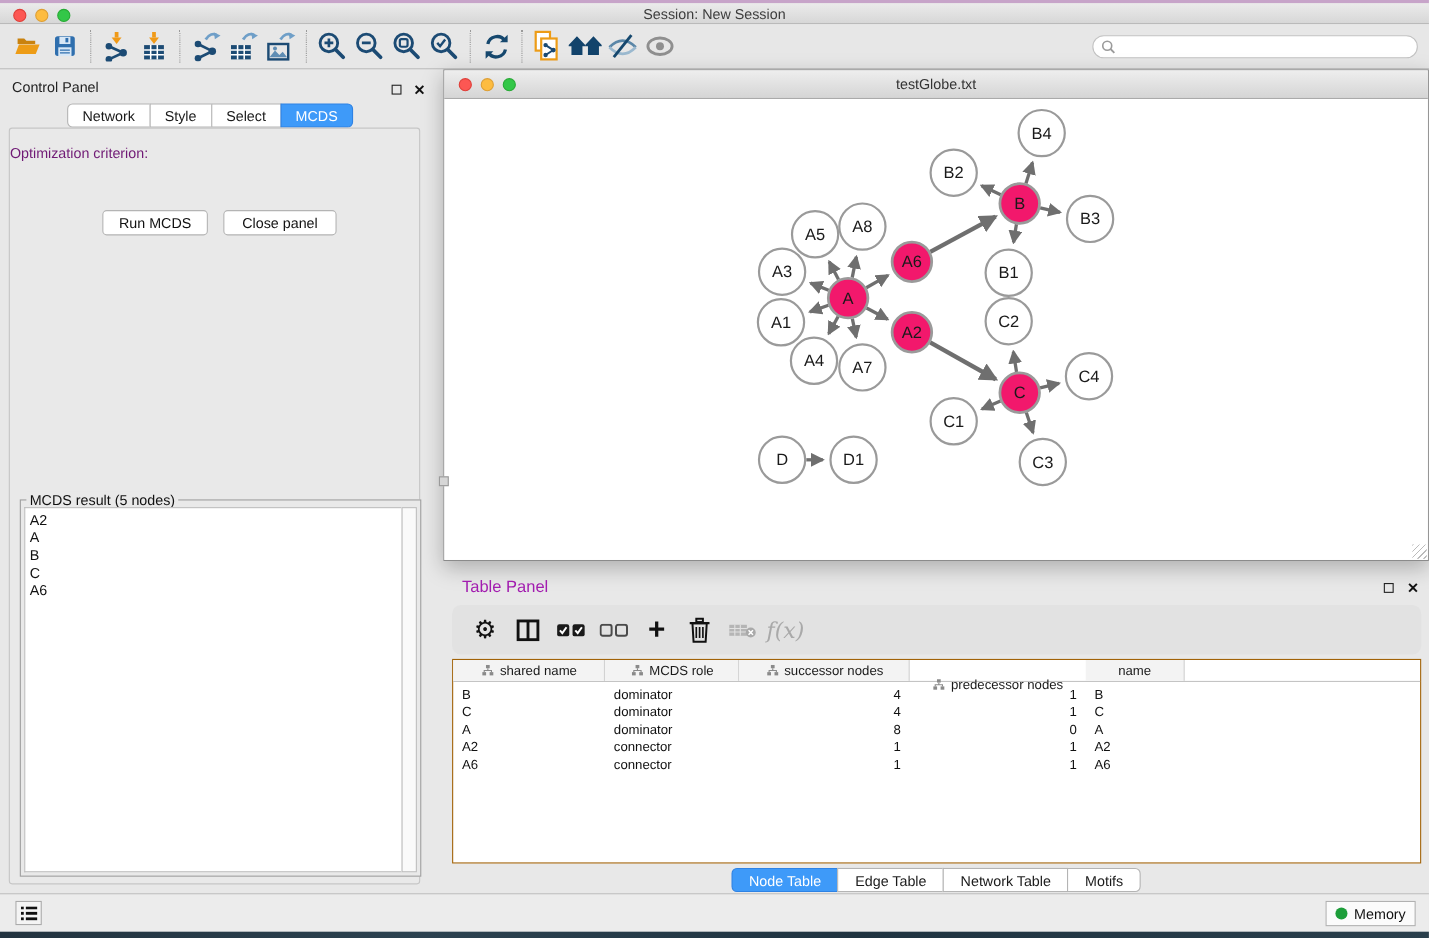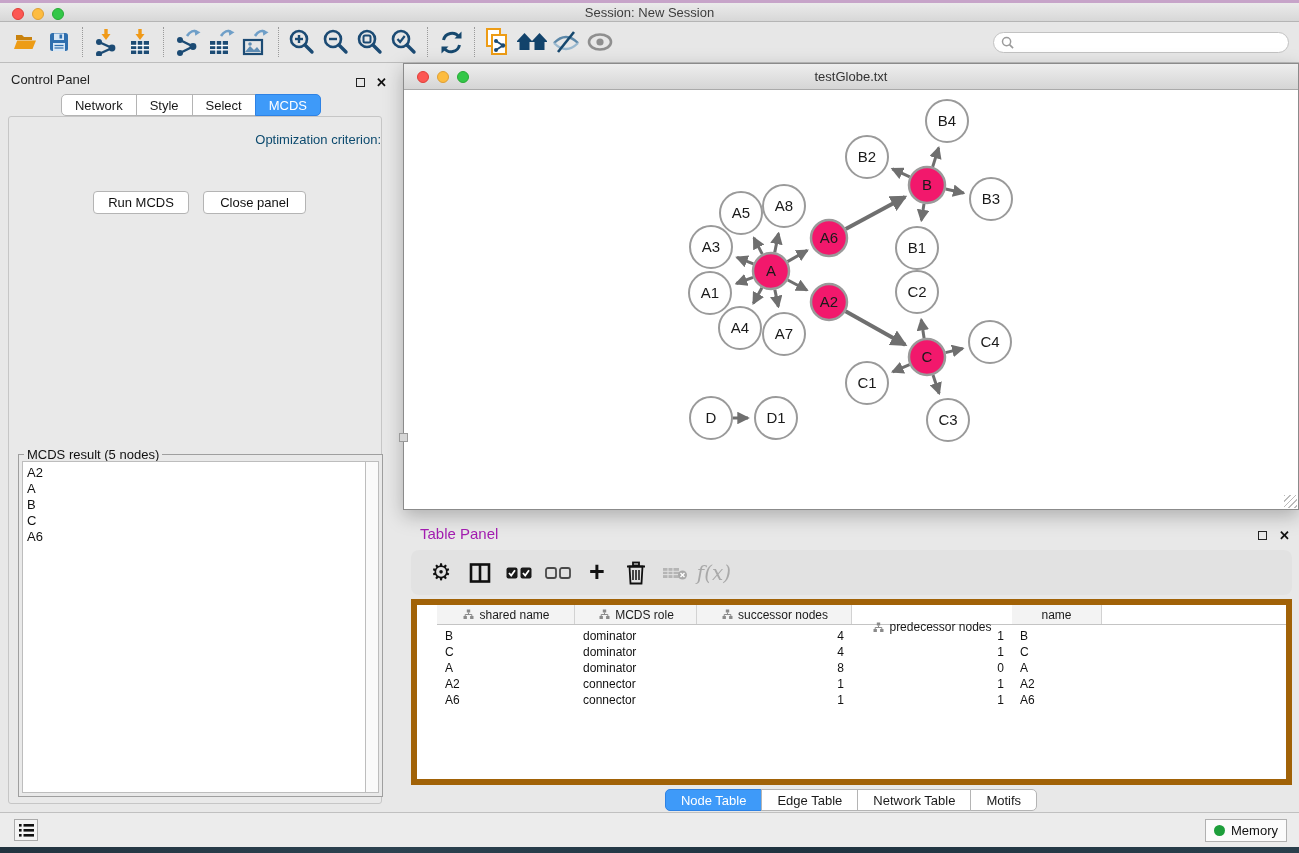--- a/index.html
+++ b/index.html
@@ -38,21 +38,21 @@
   .seg-tabs { display:flex; }
   #cp-tabs { position:absolute; left:0; right:8px; top:31px; justify-content:center; }
   .seg { background:#fff; border:1px solid #b4b4b4; margin-left:-1px; padding:3px 13px;
     font-size:13px; color:#1a1a1a; height:22px; display:flex; align-items:center; }
   .seg:first-child { border-radius:5px 0 0 5px; margin-left:0; }
   .seg:last-child { border-radius:0 5px 5px 0; }
   .seg.selected { background:#3e9af9; border-color:#2e82e4; color:#fff; }
 
   #cp-body { position:absolute; left:8px; top:53px; width:374px; height:688px;
     border:1px solid #c6c6c6; border-radius:3px; background:#e9e9e9; }
-  #opt-label { position:absolute; left:0; right:0; top:15px; text-align:right; font-size:13px; color:#0c4a6e; }
+  #opt-label { position:absolute; left:0; right:0; top:15px; text-align:left; font-size:13px; color:#701a75; }
   #opt-combo { position:absolute; left:34px; top:39px; width:313px; height:23px; background:#fff;
     border:1px solid #b9b9b9; border-radius:4px; display:flex; align-items:center; }
   #opt-combo .combo-text { flex:1; font-size:13px; color:#111; padding-left:8px; white-space:nowrap; }
   .combo-btn { width:19px; height:21px; margin:0; border-radius:3px;
     background:linear-gradient(#74b4fb,#3d8ef6); display:flex; flex-direction:column; align-items:center; justify-content:center; gap:2px; }
   .chev-up { width:0; height:0; border-left:3.5px solid transparent; border-right:3.5px solid transparent; border-bottom:4.5px solid #fff; }
   .chev-dn { width:0; height:0; border-left:3.5px solid transparent; border-right:3.5px solid transparent; border-top:4.5px solid #fff; }
   .push-btn { position:absolute; height:23px; background:#fff; border:1px solid #b4b4b4; border-radius:4px;
     font-size:13px; color:#111; display:flex; align-items:center; justify-content:center; font-family:inherit; }
   #run-btn { left:84px; top:74px; width:96px; }
@@ -82,21 +82,21 @@
   #table-panel { position:absolute; left:403px; top:515px; width:896px; height:297px; }
   #tp-title { position:absolute; left:17px; top:10px; font-size:15px; color:#a21caf; }
   #tp-float { left:855px; top:11px; } #tp-close { left:876px; top:11px; }
   #tp-toolbar { position:absolute; left:8px; top:35px; width:881px; height:45px; background:#e2e2e2;
     border-radius:8px; display:flex; align-items:center; padding-left:14px; gap:7px; }
   .tp-btn { width:32px; height:32px; display:flex; align-items:center; justify-content:center; }
   .gear-glyph { font-size:23px; color:#111; line-height:1; }
   .plus-glyph { font-size:27px; font-weight:bold; color:#111; line-height:1; }
   .fx-glyph { font-family:"DejaVu Serif", serif; font-style:italic; font-size:20px; color:#a9a9a9; }
 
-  #tp-table { position:absolute; left:8px; top:84px; width:881px; height:186px; background:#fff; border:6px solid #a16207;padding-left:20px; }
+  #tp-table { position:absolute; left:8px; top:84px; width:881px; height:186px; background:#fff; border:1px solid #a16207; }
   #tp-header { display:flex; height:20px; border-bottom:1px solid #c4c4c4; }
   .th { background:#f3f3f3; border-right:1px solid #d2d2d2; display:flex; align-items:center; justify-content:center;
     gap:5px; font-size:12px; color:#1a1a1a; }
   .th .attr-icon { margin-left:2px; }
   .tr { display:flex; height:16px; align-items:center; }
   .td { font-size:12px; color:#111; padding:0 8px; white-space:nowrap; }
   .td.num { text-align:right; }
   #tp-rows { padding-top:3px; }
 
   #tp-tabs { position:absolute; left:0; right:0; top:274px; justify-content:center; }

